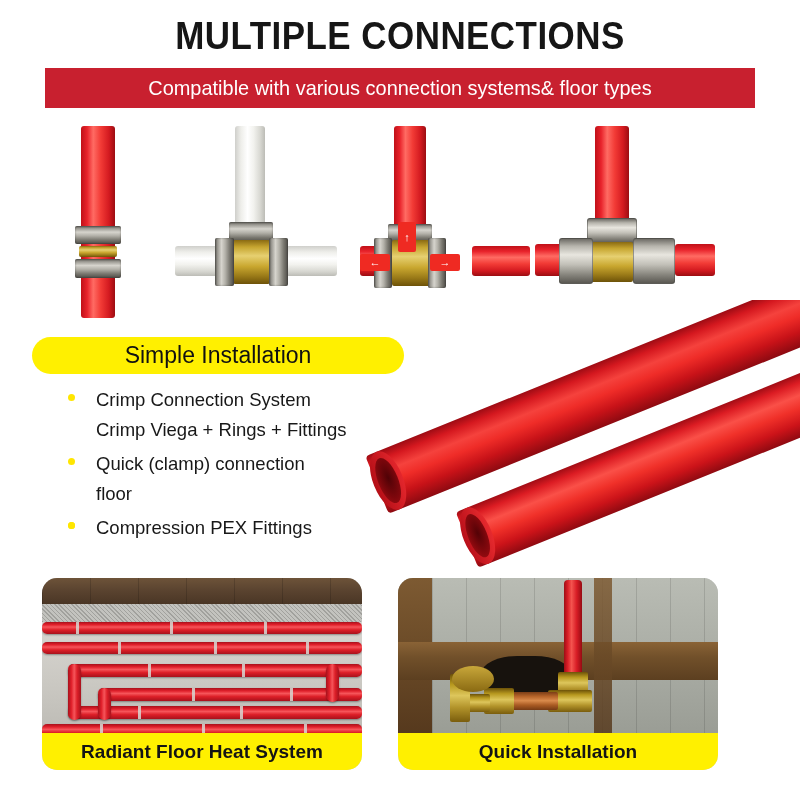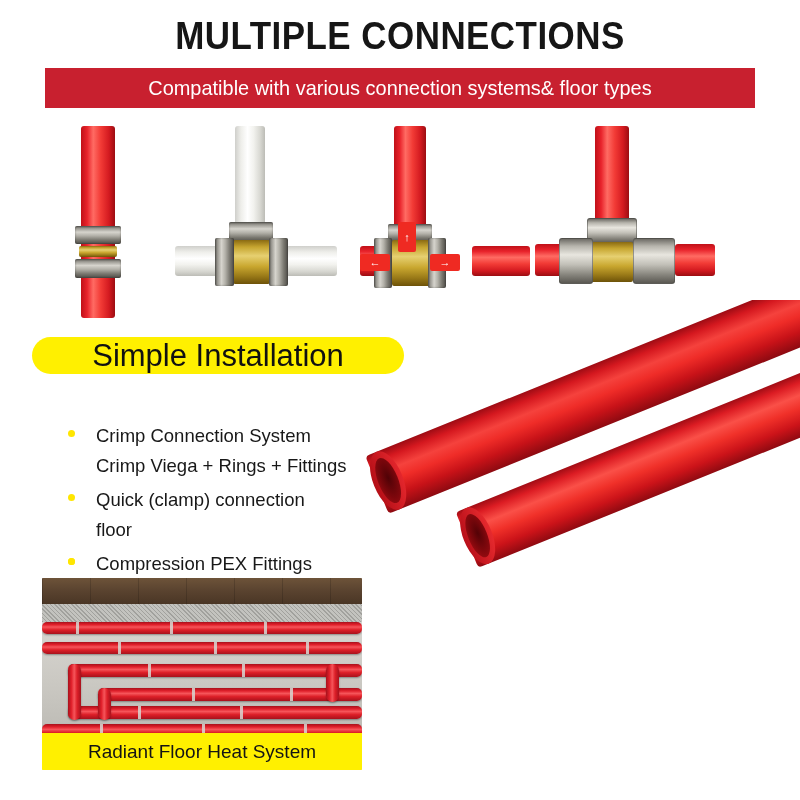--- a/index.html
+++ b/index.html
@@ -97,39 +97,40 @@
   .bp-cap{
     position:absolute;border-radius:50%;
   }
 
   
   .pill{
     position:absolute;left:32px;top:337px;width:372px;height:37px;
     background:#FFF000;border-radius:19px;
     display:flex;align-items:center;justify-content:center;
   }
-  .pill-text{font-size:31px;color:#111;font-family:"Liberation Sans",sans-serif;}
-
-  
-  .bullets{position:absolute;left:58px;top:385px;width:330px;margin-top:36px;}
+  .pill-text{font-size:23px;color:#111;font-family:"Liberation Sans",sans-serif;}
+
+  
+  .bullets{position:absolute;left:58px;top:385px;width:330px;}
   .bullet-row{position:relative;padding-left:38px;margin-bottom:4px;}
   .bullet-dot{
     position:absolute;left:10px;top:9px;width:7px;height:7px;
     background:#FFE600;border-radius:50%;
   }
   .bullet-line{
     font-size:18.5px;color:#181818;line-height:30px;
     font-family:"Liberation Sans",sans-serif;white-space:nowrap;
   }
 
   
   .panel{
     position:absolute;top:578px;width:320px;height:192px;
-    border-radius:1px;overflow:hidden;
+    border-radius:15px;overflow:hidden;
     background:#cfcfcf;
+    font-weight:bold;
   }
   .panel-left{left:42px;}
   .panel-right{left:398px;}
   .panel-photo{position:absolute;left:0;top:0;width:100%;height:155px;overflow:hidden;}
   .caption{
     position:absolute;left:0;bottom:0;width:100%;height:37px;
     background:#FFF000;display:flex;align-items:center;justify-content:center;
   }
   .caption-text{font-size:19px;color:#141414;font-family:"Liberation Sans",sans-serif;}
 
@@ -302,14 +303,36 @@
       <div class="rf-clip" style="left:198px;top:128px;height:13px;"></div>
       <div class="rf-clip" style="left:58px;top:146px;height:13px;"></div>
       <div class="rf-clip" style="left:160px;top:146px;height:13px;"></div>
       <div class="rf-clip" style="left:262px;top:146px;height:13px;"></div>
     </div>
     <div class="caption">
       <span class="caption-text">Radiant Floor Heat System</span>
     </div>
   </div>
 
+  <div class="panel panel-right">
+    <div class="panel-photo">
+      <div class="qi-wall"></div>
+      <div class="qi-stud" style="left:0;top:0;width:34px;height:155px;"></div>
+      <div class="qi-beam" style="left:0;top:64px;width:320px;height:38px;"></div>
+      <div class="qi-stud" style="left:196px;top:0;width:18px;height:155px;opacity:.85;"></div>
+      <div class="qi-hole" style="left:84px;top:78px;width:88px;height:42px;"></div>
+
+      <div class="qi-redpipe" style="left:166px;top:2px;width:18px;height:104px;"></div>
+      <div class="qi-brass" style="left:160px;top:94px;width:30px;height:24px;"></div>
+      <div class="qi-brass" style="left:150px;top:112px;width:44px;height:22px;"></div>
+      <div class="qi-copper" style="left:108px;top:114px;width:52px;height:18px;"></div>
+      <div class="qi-brass" style="left:86px;top:110px;width:30px;height:26px;"></div>
+      <div class="qi-brass" style="left:56px;top:116px;width:36px;height:18px;"></div>
+      <div class="qi-brass" style="left:52px;top:96px;width:20px;height:48px;"></div>
+      <div style="position:absolute;left:54px;top:88px;width:42px;height:26px;border-radius:50%;
+           background:linear-gradient(180deg,#c8a73a,#8a6a12);"></div>
+    </div>
+    <div class="caption">
+      <span class="caption-text">Quick Installation</span>
+    </div>
+  </div>
 
 </div>
 
 </body></html>

